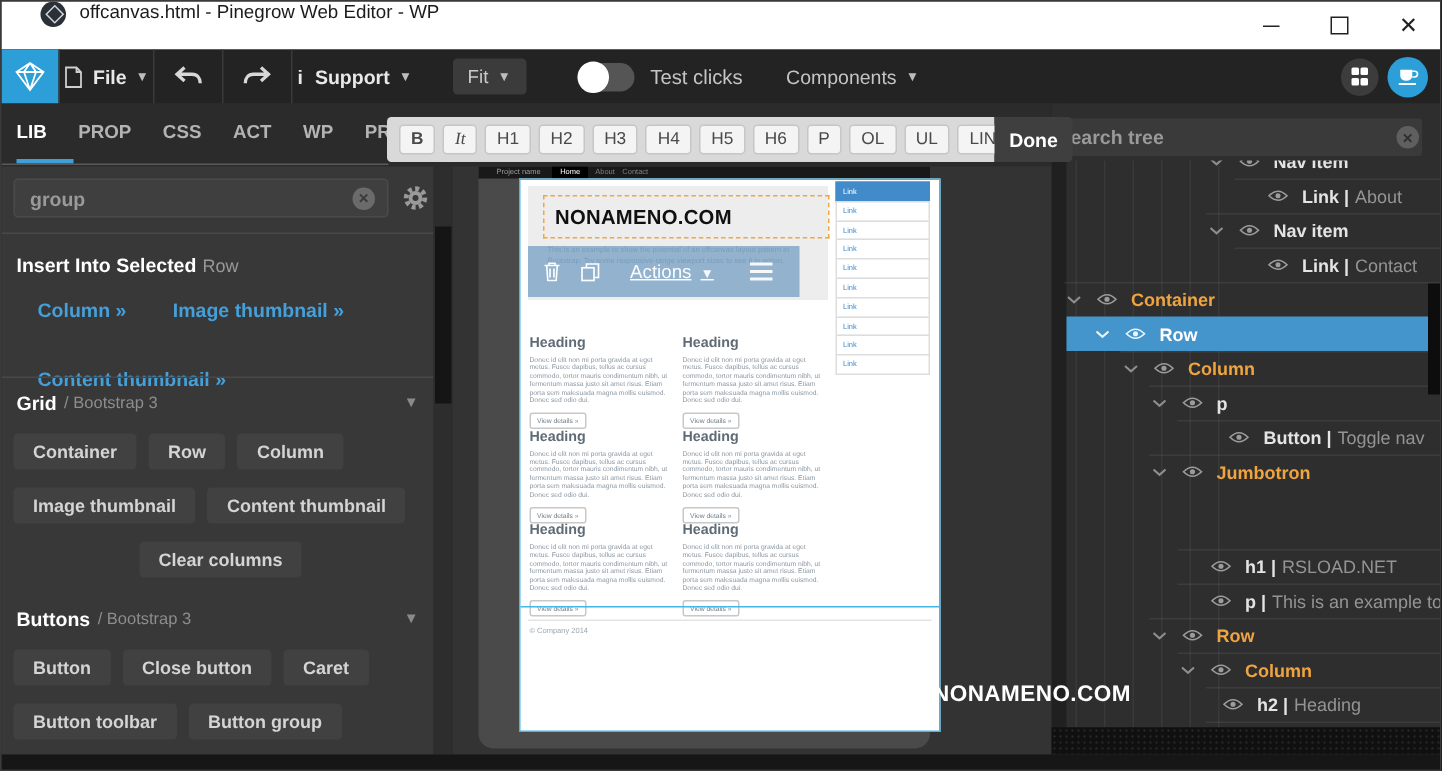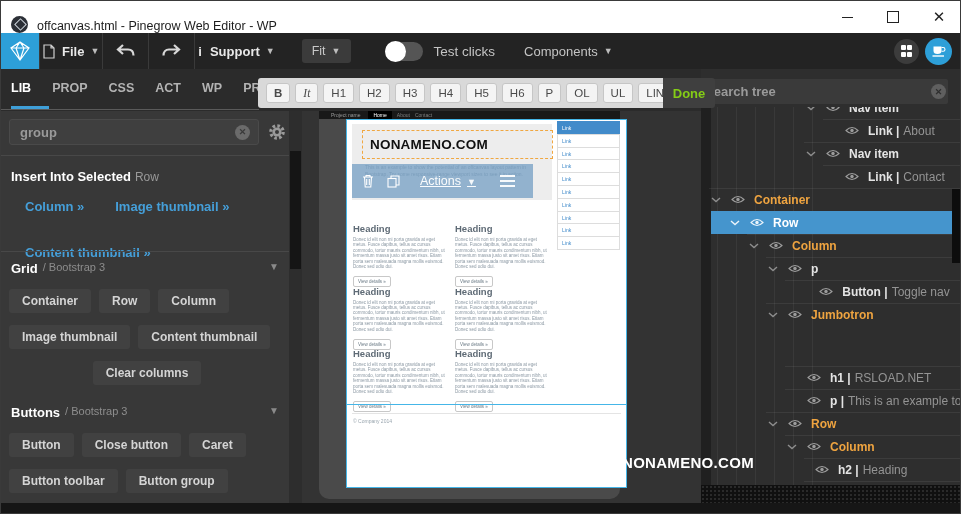--- a/index.html
+++ b/index.html
@@ -1,21 +1,21 @@
 <!DOCTYPE html>
 <html><head>
 <meta charset="utf-8">
 <style>
   * { margin:0; padding:0; box-sizing:border-box; }
   html,body { background:#111; }
   body { font-family:"Liberation Sans", sans-serif; }
   #window { position:relative; width:961px; height:514px; background:#2e2e2e; overflow:hidden; border:1px solid #3a3a3a; }
 
   
-  .titlebar { position:absolute; left:0; top:0; width:961px; height:32px; background:#ffffff; display:flex; align-items:flex-end; }
+  .titlebar { position:absolute; left:0; top:0; width:961px; height:32px; background:#ffffff; display:flex; align-items:flex-start;padding-left:16px; }
   .app-ico { width:17px; height:17px; border-radius:50%; background:#2b2f36; margin-left:10px; position:relative; }
   .app-ico:after { content:""; position:absolute; left:5px; top:4px; width:7px; height:7px; border:1px solid #cfd6dd; transform:rotate(45deg); }
   .title-text { margin-left:9px; font-size:12.5px; color:#1c1c1c; }
   .win-ctrls { position:absolute; right:0; top:0; height:32px; display:flex; }
   .wc { width:46px; height:32px; display:flex; align-items:center; justify-content:center; color:#222; font-size:13px; }
   .wc-min:after { content:""; width:11px; height:1px; background:#222; }
   .wc-max:after { content:""; width:10px; height:10px; border:1px solid #222; }
   .wc-close { font-size:15px; font-weight:400; }
 
   
@@ -38,33 +38,33 @@
   .tab { font-size:12.5px; font-weight:bold; color:#b3b3b3; position:relative; height:38px; display:flex; align-items:center; }
   .tab.active { color:#ffffff; }
   .tab-underline { position:absolute; left:0; top:37px; width:38px; height:3px; background:#3f9fd8; }
   .tabs-divider { position:absolute; left:0; top:40px; width:258px; height:1px; background:#5a5a5a; }
 
   
   .fmtbar { position:absolute; left:257px; top:77px; width:405px; height:30px; background:#d9d9d9; border-radius:3px 0 0 3px; display:flex; align-items:center; padding-left:8px; gap:5px; z-index:6; }
   .fmt-btn { background:#f4f4f4; border:1px solid #c6c6c6; border-radius:3px; font-size:11.5px; color:#4a4a4a; padding:3px 7px; line-height:1.1; }
   .fmt-b { font-weight:bold; }
   .fmt-it { font-style:italic; font-family:"Liberation Serif", serif; }
-  .fmt-done { position:absolute; left:662px; top:77px; width:52px; height:30px; background:#3f3f3f; color:#84cc16; font-weight:bold; font-size:13px; display:flex; align-items:center; justify-content:center; border-radius:0 3px 3px 0; z-index:7; }
+  .fmt-done { position:absolute; left:662px; top:77px; width:52px; height:30px; background:#3f3f3f; color:#ffffff; font-weight:bold; font-size:13px; display:flex; align-items:center; justify-content:center; border-radius:0 3px 3px 0; z-index:7; }
 
   
   .libpanel { position:absolute; left:0; top:110px; width:288px; height:392px; background:#383838; overflow:hidden; }
   .lib-search { position:absolute; left:8px; top:8px; width:250px; height:26px; background:#3f3f3f; border:1px solid #4a4a4a; border-radius:3px; display:flex; align-items:center; }
   .lib-search .ph { color:#9a9a9a; font-size:13px; font-weight:bold; margin-left:10px; flex:1; }
   .clear-x { width:15px; height:15px; border-radius:50%; background:#6b6b6b; color:#3a3a3a; font-size:9px; font-weight:bold; display:flex; align-items:center; justify-content:center; margin-right:8px; flex:none; }
   .divider { position:absolute; left:0; width:288px; height:1px; background:#484848; }
   .ins-title { position:absolute; left:10px; font-size:13px; font-weight:bold; color:#fff; }
   .ins-title .ctx { font-weight:normal; color:#999; font-size:12px; margin-left:4px; }
   .ins-links { position:absolute; left:24px; width:262px; display:flex; flex-wrap:wrap; column-gap:20px; row-gap:9px;gap:31px; }
   .ins-link { color:#459fd9; font-weight:bold; font-size:13px; white-space:nowrap; }
-  .sec-head { position:absolute; left:10px; width:268px; display:flex; align-items:flex-start; }
+  .sec-head { position:absolute; left:10px; width:268px; display:flex; align-items:center; }
   .sec-head .t { font-size:13px; font-weight:bold; color:#fff; }
   .sec-head .s { font-size:11px; color:#8d8d8d; margin-left:5px; }
   .sec-head .chev { margin-left:auto; color:#8a8a8a; font-size:10px; }
   .btnrow { position:absolute; left:8px; width:276px; display:flex; gap:8px; }
   .lib-btn { background:#414141; border-radius:3px; color:#d4d4d4; font-size:12px; font-weight:bold; padding:5px 13px; height:24px; line-height:14px; white-space:nowrap; }
   .lib-scroll { position:absolute; left:288px; top:110px; width:13px; height:392px; background:#2d2d2d; }
   .lib-thumb { position:absolute; left:1px; top:40px; width:11px; height:118px; background:#151515; }
 
   
   .canvas { position:absolute; left:301px; top:110px; width:399px; height:392px; background:#333333; }

